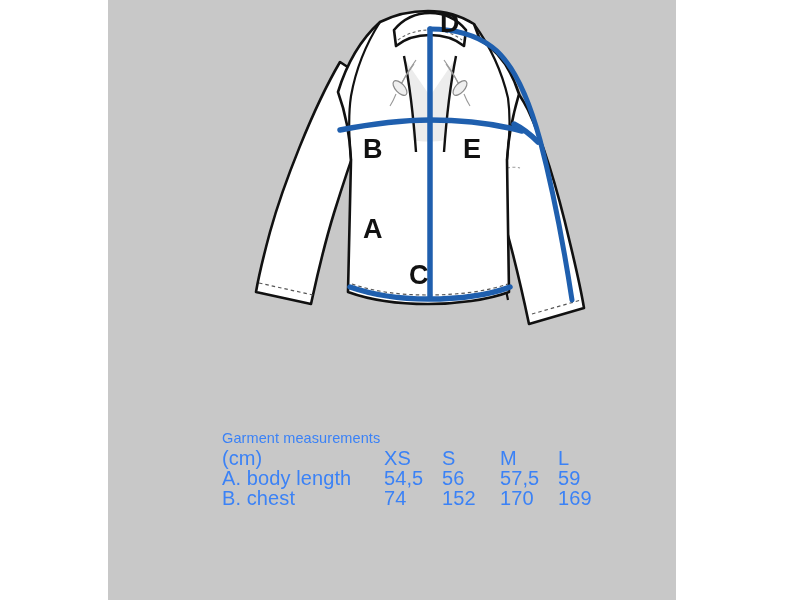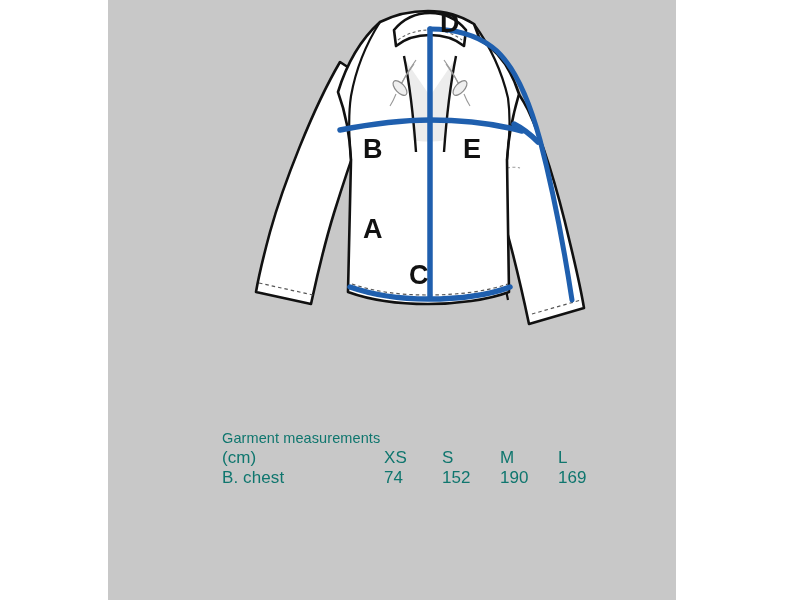--- a/index.html
+++ b/index.html
@@ -42,31 +42,31 @@
     height: 400px;
   }
   .tech-drawing svg { display: block; }
 
   
   .measure-table {
     position: absolute;
     left: 222px;
     top: 428px;
     width: 400px;
-    color: #0f766e;
+    color: #3b82f6;
   }
   .mt-title {
     font-size: 14.5px;
     line-height: 20px;
     letter-spacing: 0.1px;
     white-space: nowrap;
   }
   table.mt {
     border-collapse: collapse;
-    font-size: 17px;
+    font-size: 20px;
     line-height: 20px;
     letter-spacing: 0.1px;
   }
   table.mt td, table.mt th {
     padding: 0;
     margin: 0;
     text-align: left;
     font-weight: normal;
     vertical-align: baseline;
     height: 20px;
@@ -187,23 +187,30 @@
         <tr>
           <th class="c-label">(cm)</th>
           <th class="c-val">XS</th>
           <th class="c-val">S</th>
           <th class="c-val">M</th>
           <th class="c-val">L</th>
         </tr>
       </thead>
       <tbody>
         <tr>
+          <td class="c-label"><span>A. body length</span><span class="inline-extra"></span></td>
+          <td class="c-val">54,5</td>
+          <td class="c-val">56</td>
+          <td class="c-val">57,5</td>
+          <td class="c-val">59</td>
+        </tr>
+        <tr>
           <td class="c-label"><span>B. chest</span><span class="inline-extra"></span></td>
           <td class="c-val">74</td>
           <td class="c-val">152</td>
-          <td class="c-val">190</td>
+          <td class="c-val">170</td>
           <td class="c-val">169</td>
         </tr>
       </tbody>
     </table>
   </div>
 
 </div>
 
 </body></html>

